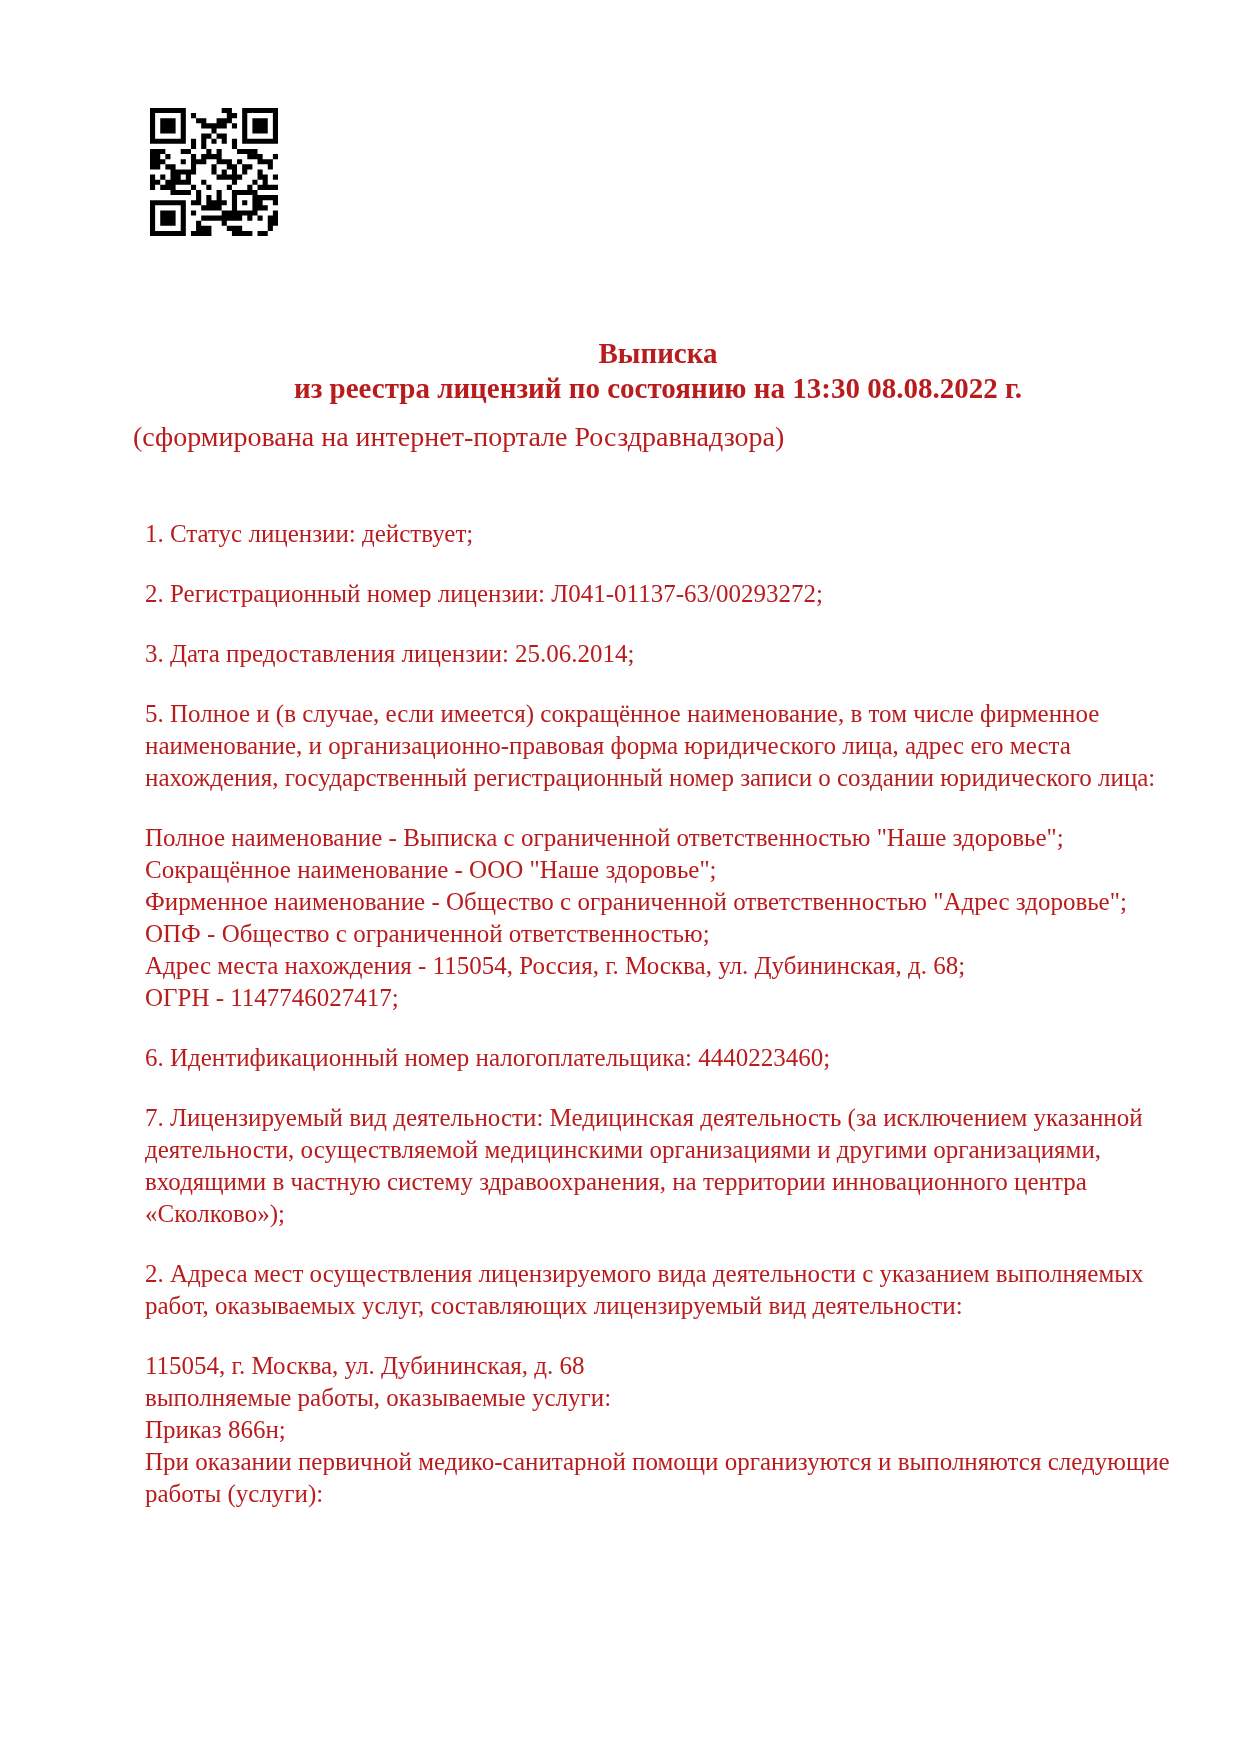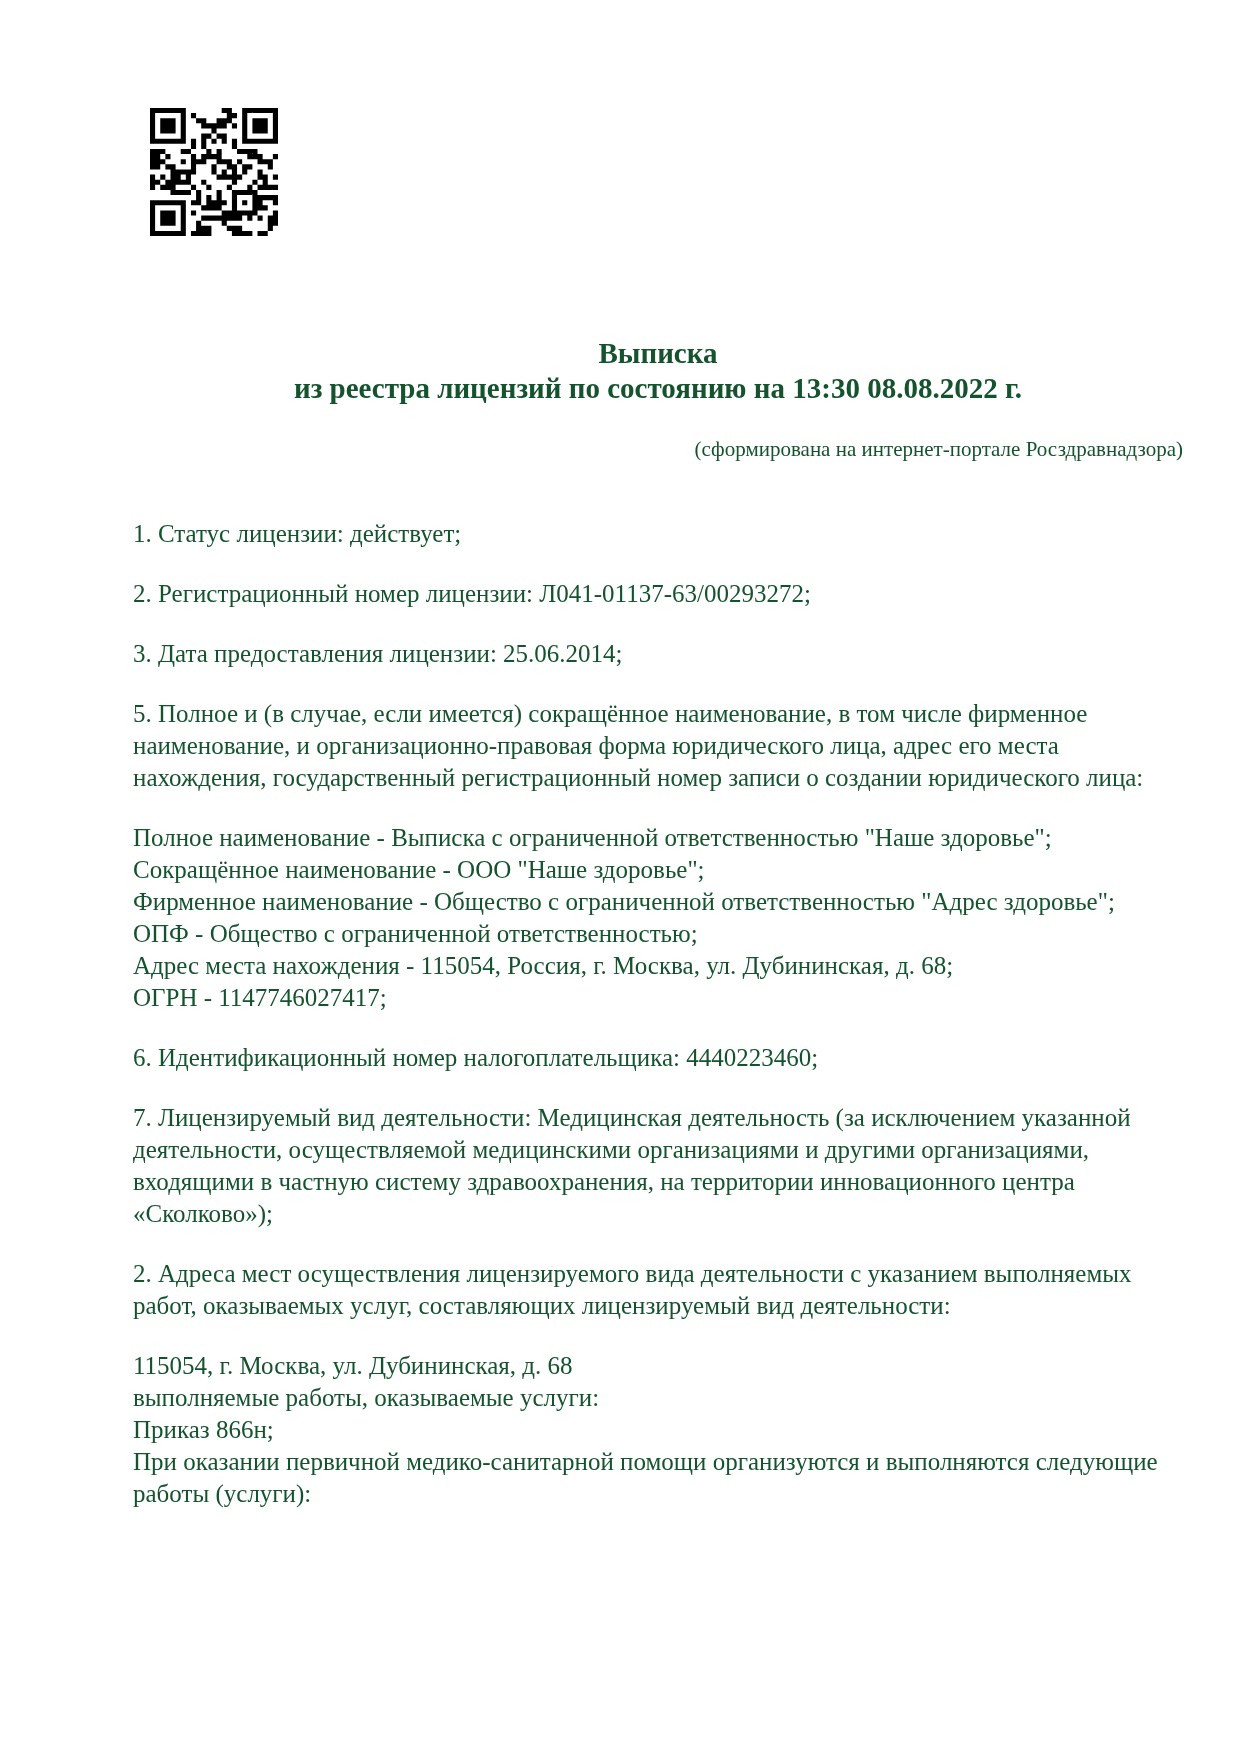--- a/index.html
+++ b/index.html
@@ -5,21 +5,21 @@
   html, body {
     margin: 0;
     padding: 0;
     background: #ffffff;
   }
   .page {
     position: relative;
     width: 1240px;
     height: 1755px;
     background: #ffffff;
-    color: #14532d;
+    color: #b91c1c;
     font-family: "Liberation Serif", "DejaVu Serif", serif;
     overflow: hidden;
   }
   .qr {
     position: absolute;
     left: 150px;
     top: 108px;
     width: 128px;
     height: 128px;
   }
@@ -31,36 +31,36 @@
     width: 1050px;
     text-align: center;
     font-size: 29px;
     font-weight: bold;
     line-height: 35px;
     white-space: nowrap;
   }
   .subtitle {
     position: absolute;
     left: 133px;
-    top: 436px;
+    top: 424px;
     width: 1050px;
-    text-align: right;
-    font-size: 21px;
+    text-align: left;
+    font-size: 28px;
     line-height: 26px;
   }
   .body {
     position: absolute;
     left: 133px;
     top: 518px;
     width: 1050px;
     font-size: 25px;
     line-height: 32px;
     text-align: left;
   }
-  .para, .line-group { margin: 0 0 28px 0; }
+  .para, .line-group { margin: 0 0 28px 12px; }
   .line { margin: 0; }
 </style>
 </head>
 <body>
 
 <div class="page">
 
   <div class="qr">
     <svg id="qr-svg" xmlns="http://www.w3.org/2000/svg" viewBox="0 0 125 125">
         <path d="M0 0h5v5h-5zM5 0h5v5h-5zM10 0h5v5h-5zM15 0h5v5h-5zM20 0h5v5h-5zM25 0h5v5h-5zM30 0h5v5h-5zM70 0h5v5h-5zM75 0h5v5h-5zM90 0h5v5h-5zM95 0h5v5h-5zM100 0h5v5h-5zM105 0h5v5h-5zM110 0h5v5h-5zM115 0h5v5h-5zM120 0h5v5h-5zM0 5h5v5h-5zM30 5h5v5h-5zM40 5h5v5h-5zM75 5h5v5h-5zM80 5h5v5h-5zM90 5h5v5h-5zM120 5h5v5h-5zM0 10h5v5h-5zM10 10h5v5h-5zM15 10h5v5h-5zM20 10h5v5h-5zM30 10h5v5h-5zM45 10h5v5h-5zM50 10h5v5h-5zM65 10h5v5h-5zM70 10h5v5h-5zM75 10h5v5h-5zM90 10h5v5h-5zM100 10h5v5h-5zM105 10h5v5h-5zM110 10h5v5h-5zM120 10h5v5h-5zM0 15h5v5h-5zM10 15h5v5h-5zM15 15h5v5h-5zM20 15h5v5h-5zM30 15h5v5h-5zM50 15h5v5h-5zM55 15h5v5h-5zM60 15h5v5h-5zM65 15h5v5h-5zM70 15h5v5h-5zM80 15h5v5h-5zM90 15h5v5h-5zM100 15h5v5h-5zM105 15h5v5h-5zM110 15h5v5h-5zM120 15h5v5h-5zM0 20h5v5h-5zM10 20h5v5h-5zM15 20h5v5h-5zM20 20h5v5h-5zM30 20h5v5h-5zM60 20h5v5h-5zM90 20h5v5h-5zM100 20h5v5h-5zM105 20h5v5h-5zM110 20h5v5h-5zM120 20h5v5h-5zM0 25h5v5h-5zM30 25h5v5h-5zM50 25h5v5h-5zM55 25h5v5h-5zM65 25h5v5h-5zM70 25h5v5h-5zM90 25h5v5h-5zM120 25h5v5h-5zM0 30h5v5h-5zM5 30h5v5h-5zM10 30h5v5h-5zM15 30h5v5h-5zM20 30h5v5h-5zM25 30h5v5h-5zM30 30h5v5h-5zM40 30h5v5h-5zM50 30h5v5h-5zM60 30h5v5h-5zM70 30h5v5h-5zM80 30h5v5h-5zM90 30h5v5h-5zM95 30h5v5h-5zM100 30h5v5h-5zM105 30h5v5h-5zM110 30h5v5h-5zM115 30h5v5h-5zM120 30h5v5h-5zM40 35h5v5h-5zM50 35h5v5h-5zM80 35h5v5h-5zM0 40h5v5h-5zM5 40h5v5h-5zM10 40h5v5h-5zM30 40h5v5h-5zM35 40h5v5h-5zM55 40h5v5h-5zM65 40h5v5h-5zM85 40h5v5h-5zM90 40h5v5h-5zM95 40h5v5h-5zM100 40h5v5h-5zM0 45h5v5h-5zM5 45h5v5h-5zM15 45h5v5h-5zM40 45h5v5h-5zM50 45h5v5h-5zM55 45h5v5h-5zM60 45h5v5h-5zM65 45h5v5h-5zM95 45h5v5h-5zM100 45h5v5h-5zM105 45h5v5h-5zM120 45h5v5h-5zM0 50h5v5h-5zM5 50h5v5h-5zM10 50h5v5h-5zM30 50h5v5h-5zM40 50h5v5h-5zM45 50h5v5h-5zM50 50h5v5h-5zM65 50h5v5h-5zM70 50h5v5h-5zM75 50h5v5h-5zM85 50h5v5h-5zM105 50h5v5h-5zM110 50h5v5h-5zM115 50h5v5h-5zM0 55h5v5h-5zM5 55h5v5h-5zM15 55h5v5h-5zM20 55h5v5h-5zM40 55h5v5h-5zM60 55h5v5h-5zM75 55h5v5h-5zM80 55h5v5h-5zM90 55h5v5h-5zM95 55h5v5h-5zM115 55h5v5h-5zM20 60h5v5h-5zM25 60h5v5h-5zM30 60h5v5h-5zM35 60h5v5h-5zM40 60h5v5h-5zM60 60h5v5h-5zM70 60h5v5h-5zM80 60h5v5h-5zM90 60h5v5h-5zM105 60h5v5h-5zM0 65h5v5h-5zM10 65h5v5h-5zM20 65h5v5h-5zM25 65h5v5h-5zM35 65h5v5h-5zM65 65h5v5h-5zM70 65h5v5h-5zM75 65h5v5h-5zM80 65h5v5h-5zM85 65h5v5h-5zM105 65h5v5h-5zM110 65h5v5h-5zM120 65h5v5h-5zM0 70h5v5h-5zM5 70h5v5h-5zM15 70h5v5h-5zM20 70h5v5h-5zM25 70h5v5h-5zM30 70h5v5h-5zM35 70h5v5h-5zM50 70h5v5h-5zM80 70h5v5h-5zM100 70h5v5h-5zM110 70h5v5h-5zM0 75h5v5h-5zM10 75h5v5h-5zM15 75h5v5h-5zM20 75h5v5h-5zM40 75h5v5h-5zM55 75h5v5h-5zM75 75h5v5h-5zM95 75h5v5h-5zM105 75h5v5h-5zM110 75h5v5h-5zM115 75h5v5h-5zM120 75h5v5h-5zM20 80h5v5h-5zM25 80h5v5h-5zM30 80h5v5h-5zM35 80h5v5h-5zM45 80h5v5h-5zM65 80h5v5h-5zM80 80h5v5h-5zM85 80h5v5h-5zM90 80h5v5h-5zM95 80h5v5h-5zM100 80h5v5h-5zM45 85h5v5h-5zM55 85h5v5h-5zM65 85h5v5h-5zM80 85h5v5h-5zM100 85h5v5h-5zM105 85h5v5h-5zM110 85h5v5h-5zM115 85h5v5h-5zM120 85h5v5h-5zM0 90h5v5h-5zM5 90h5v5h-5zM10 90h5v5h-5zM15 90h5v5h-5zM20 90h5v5h-5zM25 90h5v5h-5zM30 90h5v5h-5zM40 90h5v5h-5zM45 90h5v5h-5zM55 90h5v5h-5zM60 90h5v5h-5zM65 90h5v5h-5zM70 90h5v5h-5zM80 90h5v5h-5zM90 90h5v5h-5zM100 90h5v5h-5zM105 90h5v5h-5zM120 90h5v5h-5zM0 95h5v5h-5zM30 95h5v5h-5zM50 95h5v5h-5zM55 95h5v5h-5zM60 95h5v5h-5zM65 95h5v5h-5zM80 95h5v5h-5zM100 95h5v5h-5zM105 95h5v5h-5zM110 95h5v5h-5zM0 100h5v5h-5zM10 100h5v5h-5zM15 100h5v5h-5zM20 100h5v5h-5zM30 100h5v5h-5zM40 100h5v5h-5zM70 100h5v5h-5zM75 100h5v5h-5zM80 100h5v5h-5zM85 100h5v5h-5zM90 100h5v5h-5zM95 100h5v5h-5zM100 100h5v5h-5zM120 100h5v5h-5zM0 105h5v5h-5zM10 105h5v5h-5zM15 105h5v5h-5zM20 105h5v5h-5zM30 105h5v5h-5zM50 105h5v5h-5zM55 105h5v5h-5zM60 105h5v5h-5zM65 105h5v5h-5zM70 105h5v5h-5zM75 105h5v5h-5zM80 105h5v5h-5zM85 105h5v5h-5zM95 105h5v5h-5zM105 105h5v5h-5zM115 105h5v5h-5zM120 105h5v5h-5zM0 110h5v5h-5zM10 110h5v5h-5zM15 110h5v5h-5zM20 110h5v5h-5zM30 110h5v5h-5zM45 110h5v5h-5zM70 110h5v5h-5zM115 110h5v5h-5zM120 110h5v5h-5zM0 115h5v5h-5zM30 115h5v5h-5zM45 115h5v5h-5zM50 115h5v5h-5zM55 115h5v5h-5zM75 115h5v5h-5zM80 115h5v5h-5zM85 115h5v5h-5zM115 115h5v5h-5zM0 120h5v5h-5zM5 120h5v5h-5zM10 120h5v5h-5zM15 120h5v5h-5zM20 120h5v5h-5zM25 120h5v5h-5zM30 120h5v5h-5zM40 120h5v5h-5zM45 120h5v5h-5zM50 120h5v5h-5zM55 120h5v5h-5zM80 120h5v5h-5zM85 120h5v5h-5zM90 120h5v5h-5zM95 120h5v5h-5zM105 120h5v5h-5zM110 120h5v5h-5z" fill="#000000"></path>

